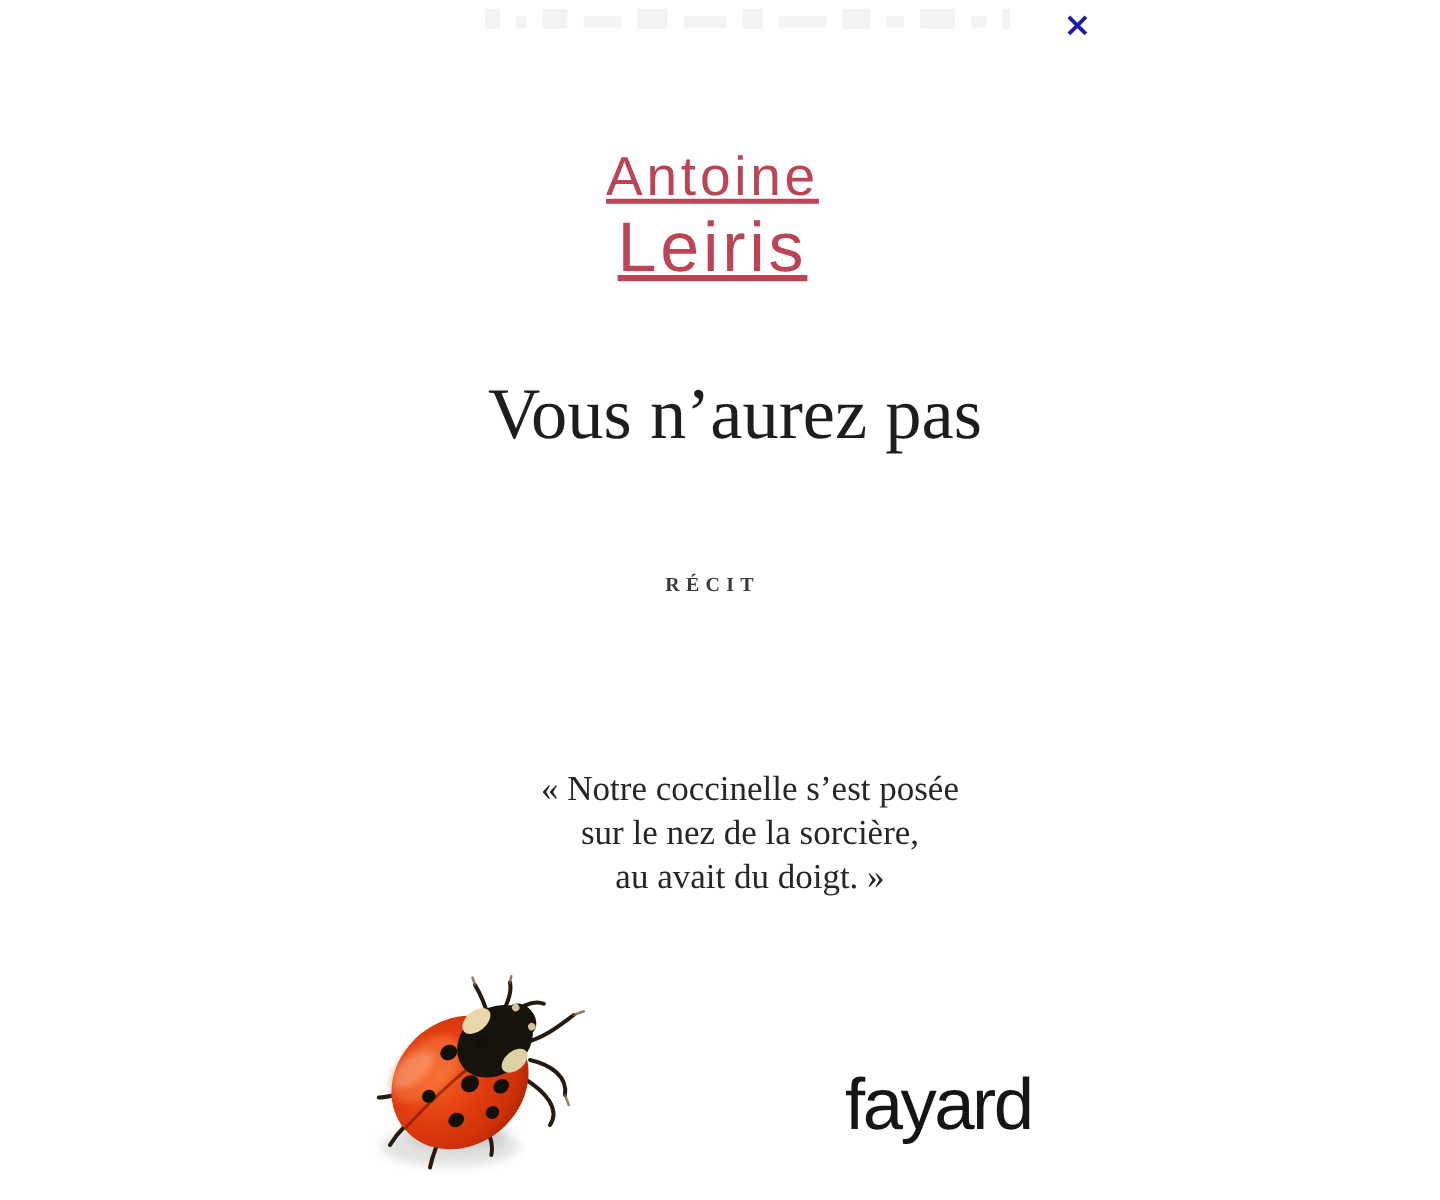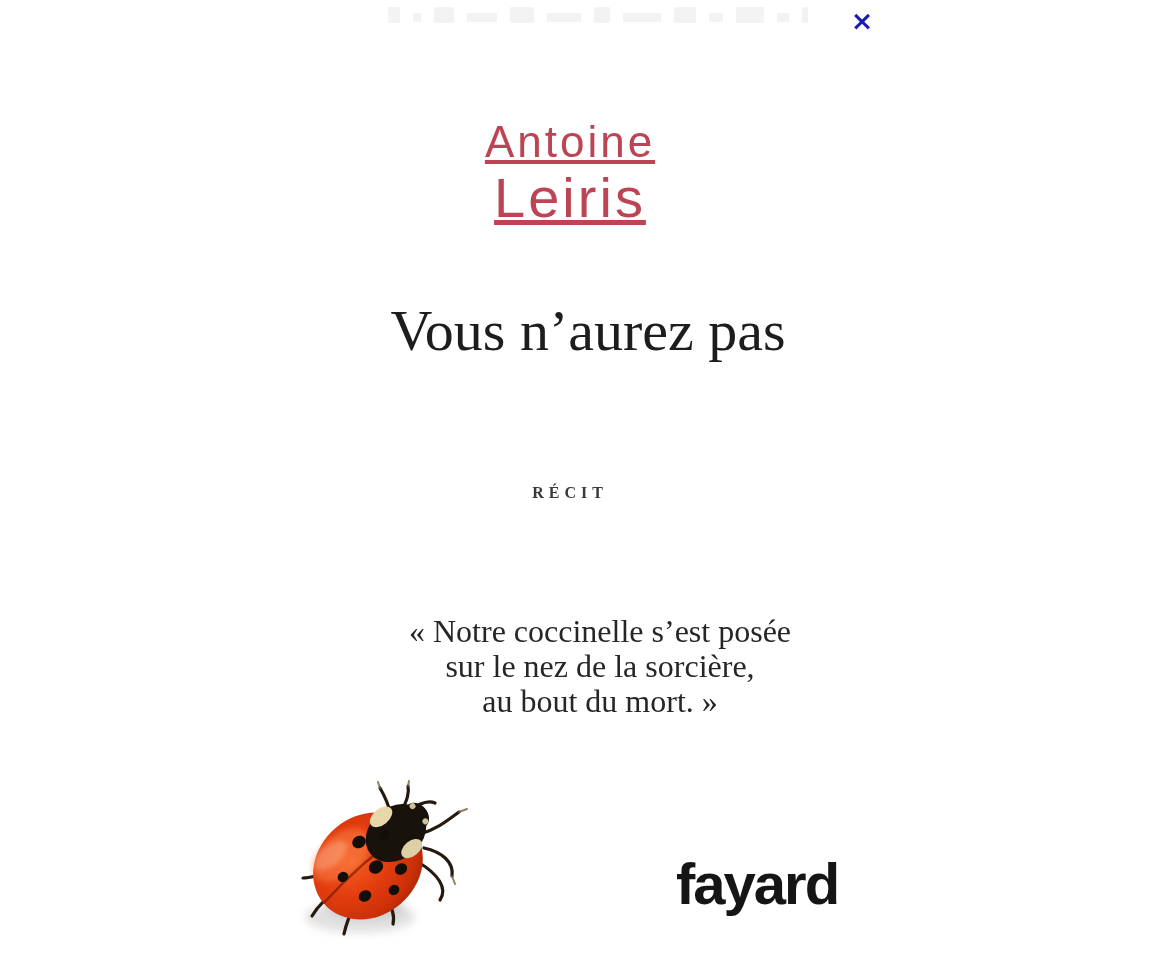--- a/index.html
+++ b/index.html
@@ -103,45 +103,44 @@
   .genre {
     position: absolute;
     left: 70px; top: 460px;
     width: 1000px;
     text-align: center;
     font-family: "Liberation Serif", serif;
     font-size: 16px;
     letter-spacing: 5px;
     color: #3a3a3a;
     font-weight: 700;
-    margin-top: 24px;
   }
 
   .quote {
     position: absolute;
     left: 100px; top: 614px;
     width: 1000px;
     text-align: center;
     font-family: "Liberation Serif", serif;
-    font-size: 32px;
+    font-size: 28px;
     line-height: 35px;
     color: #262626;
   }
 
   .ladybug {
     position: absolute;
     left: 296px; top: 778px;
     width: 185px; height: 178px;
   }
 
   .publisher {
     position: absolute;
     left: 676px; top: 852px;
     font-family: "Liberation Sans", sans-serif;
-    font-weight: 700;
+    font-weight: 400;
     font-size: 58px;
     line-height: 64px;
     letter-spacing: -2px;
     color: #151515;
   }
 </style>
 </head>
 <body>
 
 <div class="stage">
@@ -173,21 +172,21 @@
 
   <h1 class="title">
     <span>Vous n’aurez pas</span>
   </h1>
 
   <div class="genre">RÉCIT</div>
 
   <div class="quote">
     <div>« Notre coccinelle s’est posée</div>
     <div>sur le nez de la sorcière,</div>
-    <div>au bout du mort. »</div>
+    <div>au avait du doigt. »</div>
   </div>
 
   <svg class="ladybug" viewBox="0 0 185 178" aria-hidden="true">
     <defs>
       <radialGradient id="lb-body" cx="42%" cy="36%" r="72%">
         <stop offset="0%" stop-color="#f2601f"></stop>
         <stop offset="45%" stop-color="#e33d10"></stop>
         <stop offset="80%" stop-color="#cc3008"></stop>
         <stop offset="100%" stop-color="#a32404"></stop>
       </radialGradient>

